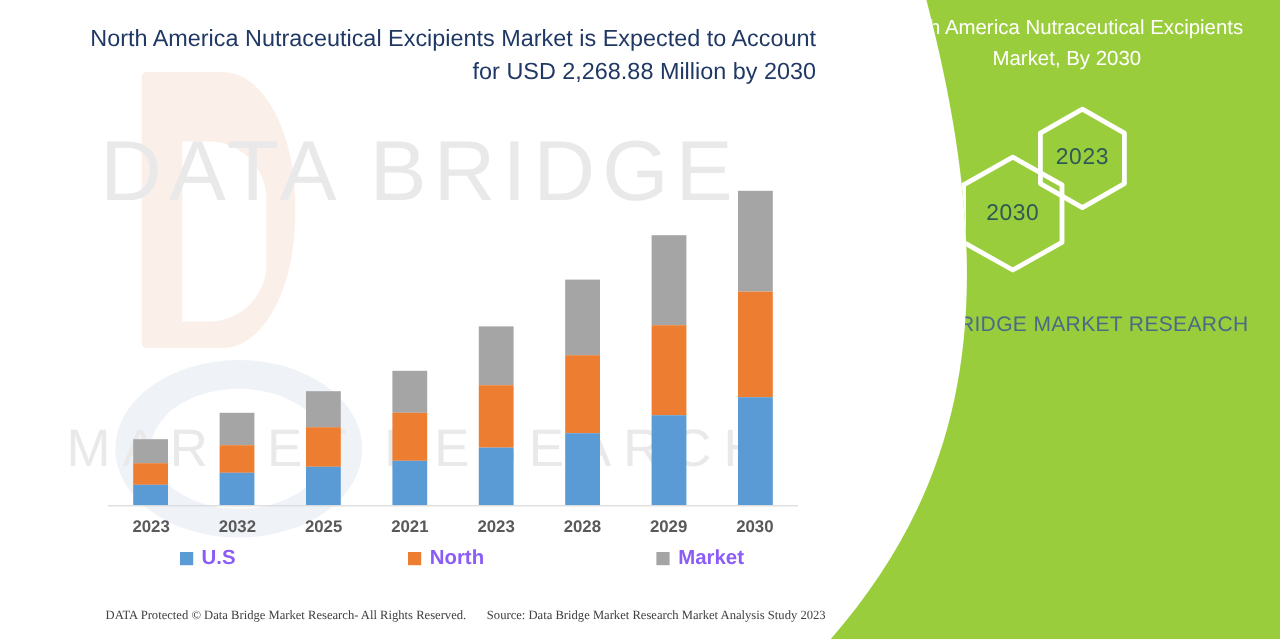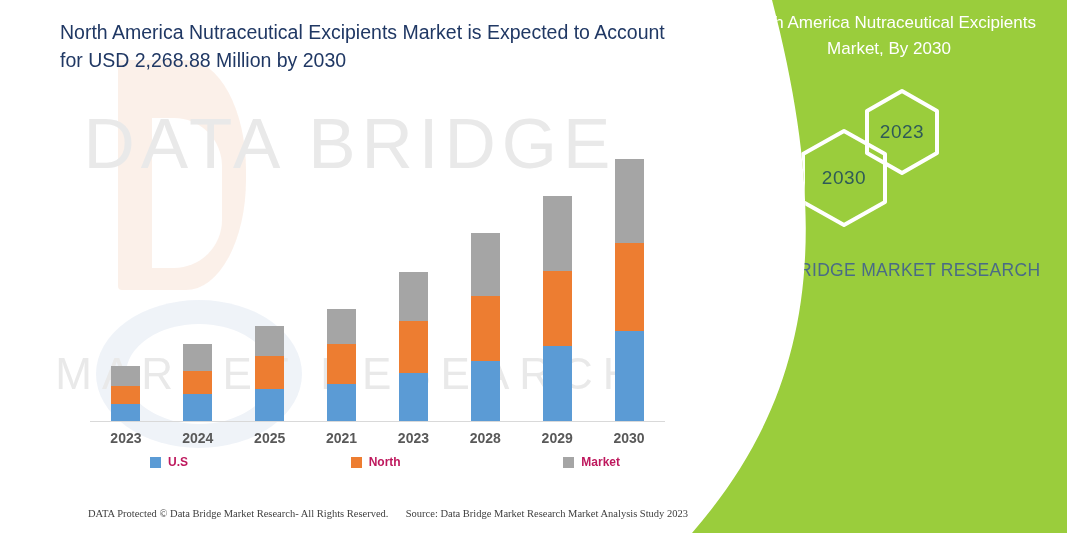--- a/index.html
+++ b/index.html
@@ -94,21 +94,21 @@
     left: 0;
     top: 0;
     width: 720px;
     height: 533px;
   }
   .chart-title {
     position: absolute;
     left: 60px;
     top: 18px;
     width: 620px;
-    text-align: left;
+    text-align: right;
     color: #203864;
     font-size: 19.5px;
     line-height: 28px;
     font-weight: 400;
   }
 
   
   .chart-area {
     position: absolute;
     left: 90px;
@@ -178,22 +178,22 @@
     display: flex;
     align-items: center;
     gap: 7px;
   }
   .legend-swatch {
     width: 11px;
     height: 11px;
     display: inline-block;
   }
   .legend-label {
-    color: #be185d;
-    font-size: 12px;
+    color: #8b5cf6;
+    font-size: 17px;
     font-weight: bold;
   }
 
   
   .footer {
     position: absolute;
     left: 88px;
     top: 508px;
     width: 600px;
     display: flex;
@@ -334,21 +334,21 @@
               <div class="seg" style="height: 88px; background: rgb(237, 125, 49);"></div>
               <div class="seg" style="height: 90px; background: rgb(91, 155, 213);"></div>
             </div>
           </div>
         </div>
       <div class="axis-line"></div>
     </div>
 
     <div class="x-labels" id="x-labels">
         <div class="x-label">2023</div>
-        <div class="x-label">2024</div>
+        <div class="x-label">2032</div>
         <div class="x-label">2025</div>
         <div class="x-label">2021</div>
         <div class="x-label">2023</div>
         <div class="x-label">2028</div>
         <div class="x-label">2029</div>
         <div class="x-label">2030</div>
       </div>
 
     <div class="legend" id="legend">
         <div class="legend-item">

